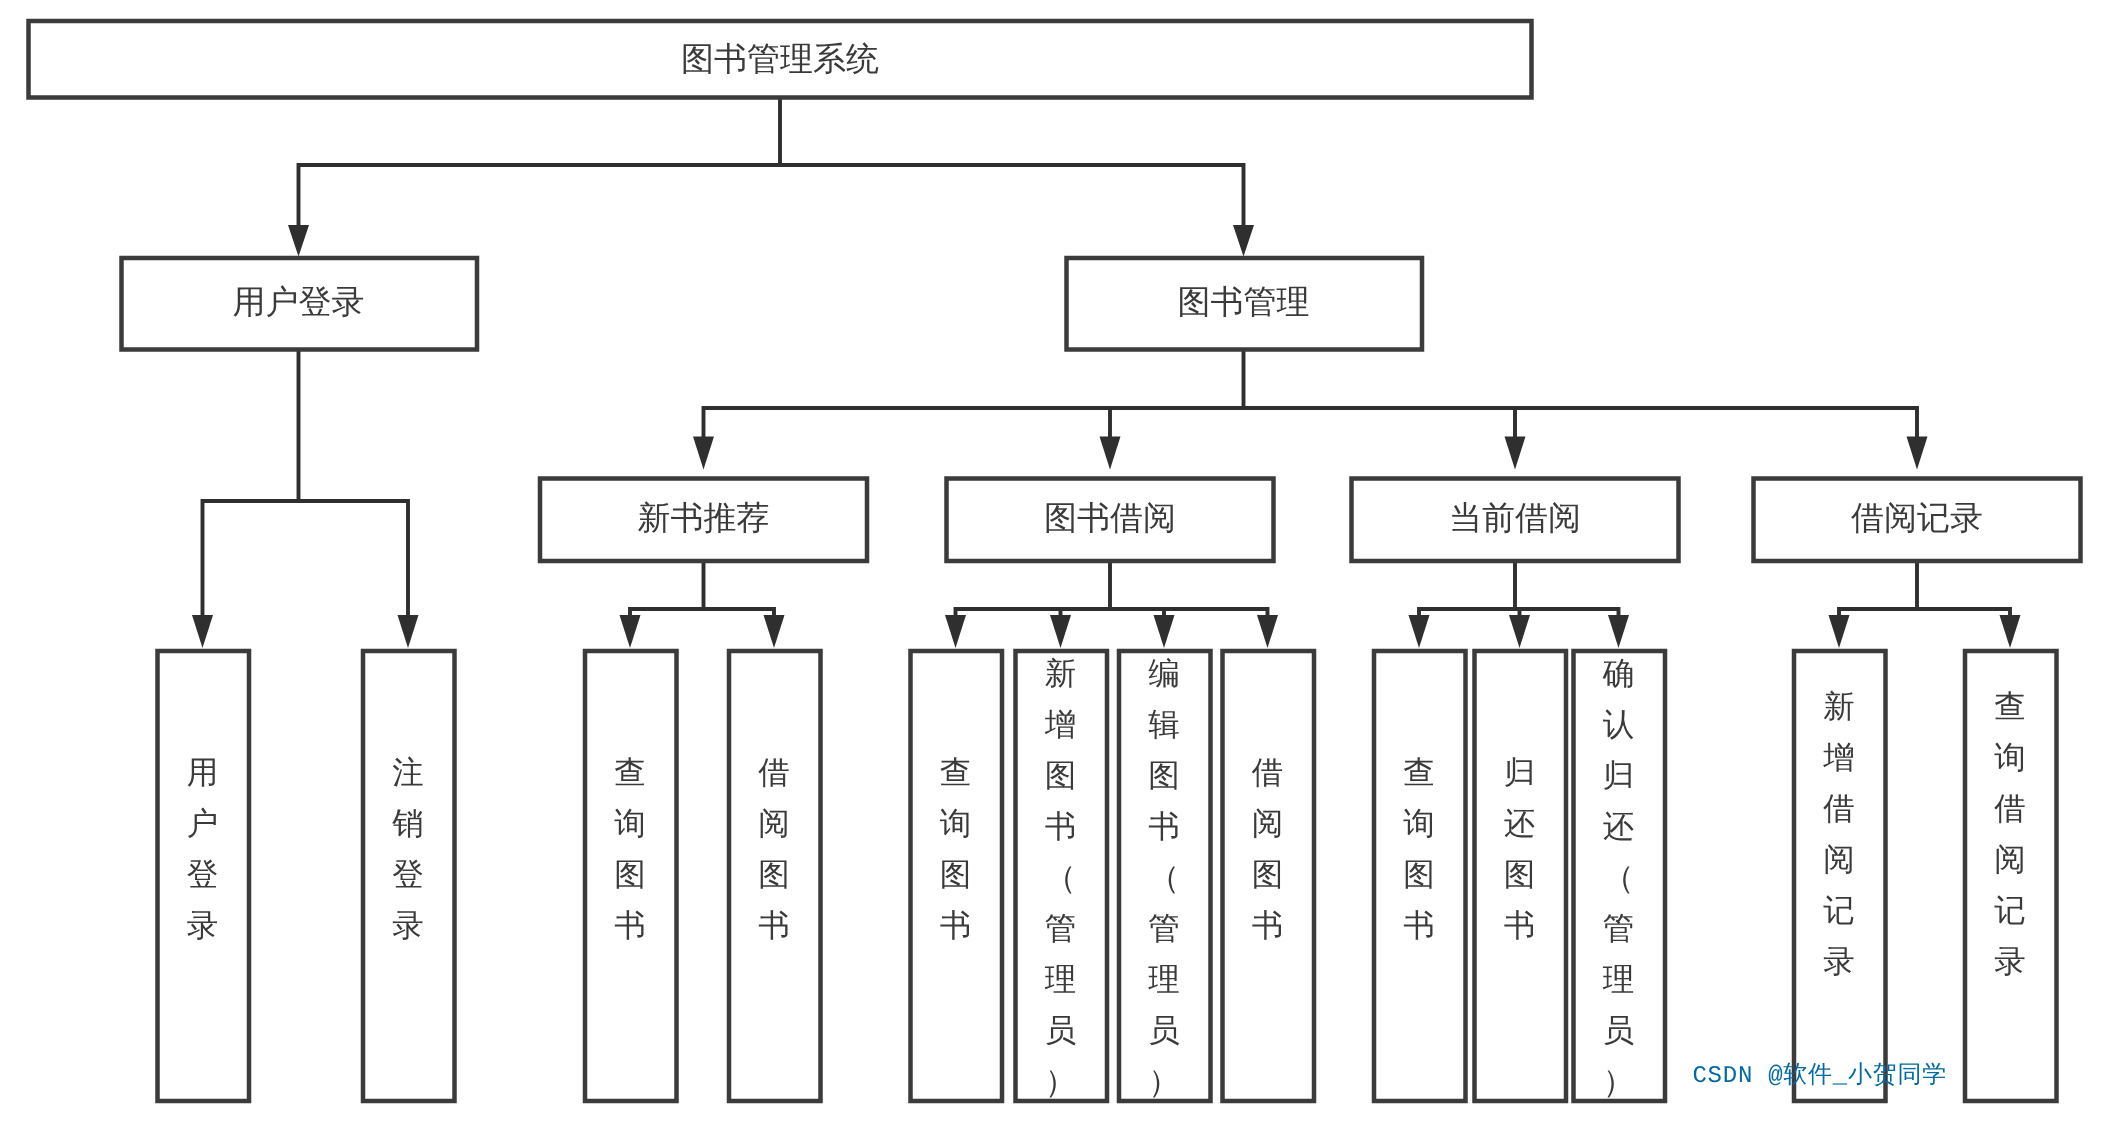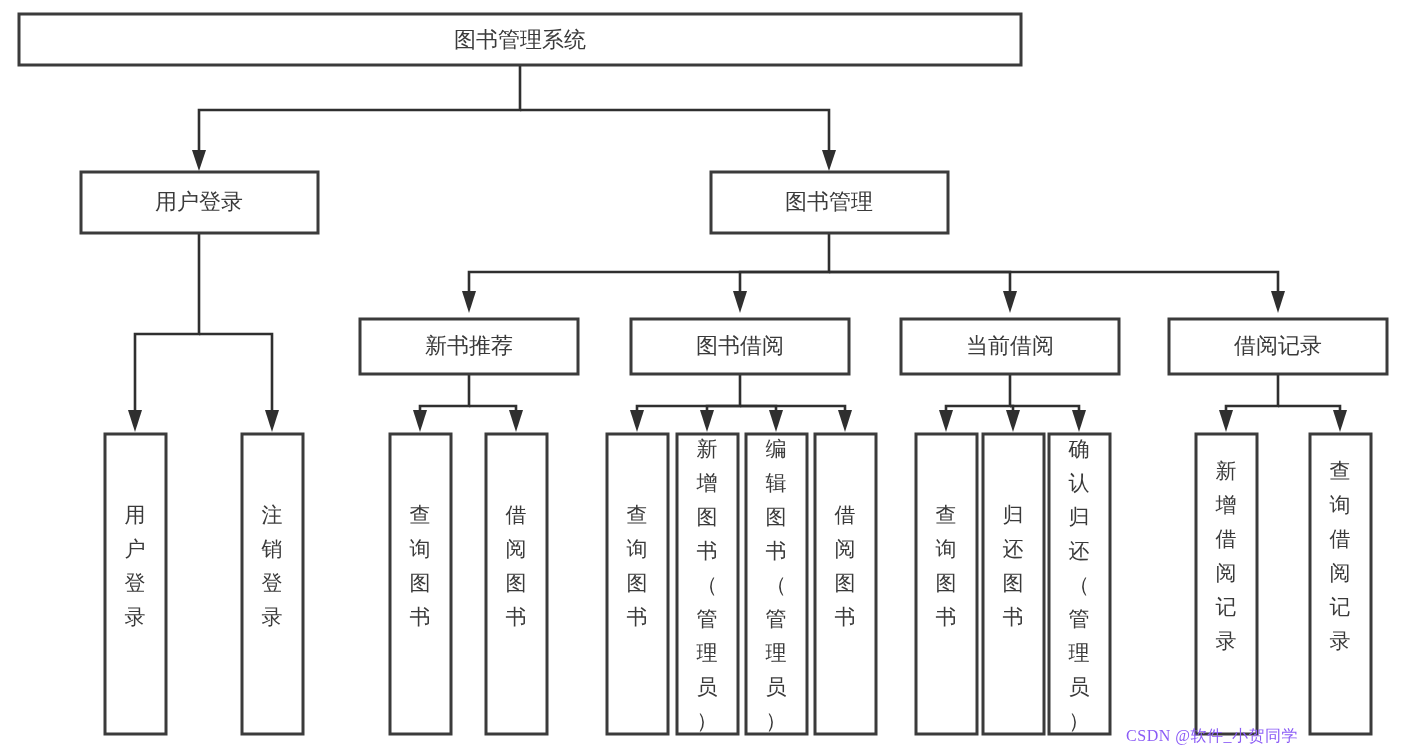--- a/index.html
+++ b/index.html
@@ -14,23 +14,23 @@
   .arrow-head{fill:#2f2f2f;stroke:none;}
   .node-label{
     fill:#3a3a3a;font-family:"Liberation Sans","DejaVu Sans",sans-serif;
     font-size:22px;text-anchor:middle;dominant-baseline:middle;
   }
   .leaf-label{
     fill:#3a3a3a;font-family:"Liberation Sans","DejaVu Sans",sans-serif;
     font-size:21px;text-anchor:middle;
   }
   .watermark{
-    position:absolute;right:8px;bottom:0;
-    font-family:Liberation Serif, serif;
-    font-size:16px;color:#8b5cf6;white-space:nowrap;letter-spacing:.5px;
+    position:absolute;right:8px;bottom:20px;
+    font-family:Liberation Mono, monospace;
+    font-size:16px;color:#0369a1;white-space:nowrap;letter-spacing:.5px;
   }
 </style>
 </head>
 <body>
 
 <div id="diagram-root">
 
   <svg id="tree-svg" viewBox="0 0 1405 747">
     <defs>
       <marker id="arrow" viewBox="0 0 12 14" refX="6" refY="13" markerWidth="12" markerHeight="14" orient="auto-start-reverse" markerUnits="userSpaceOnUse">

